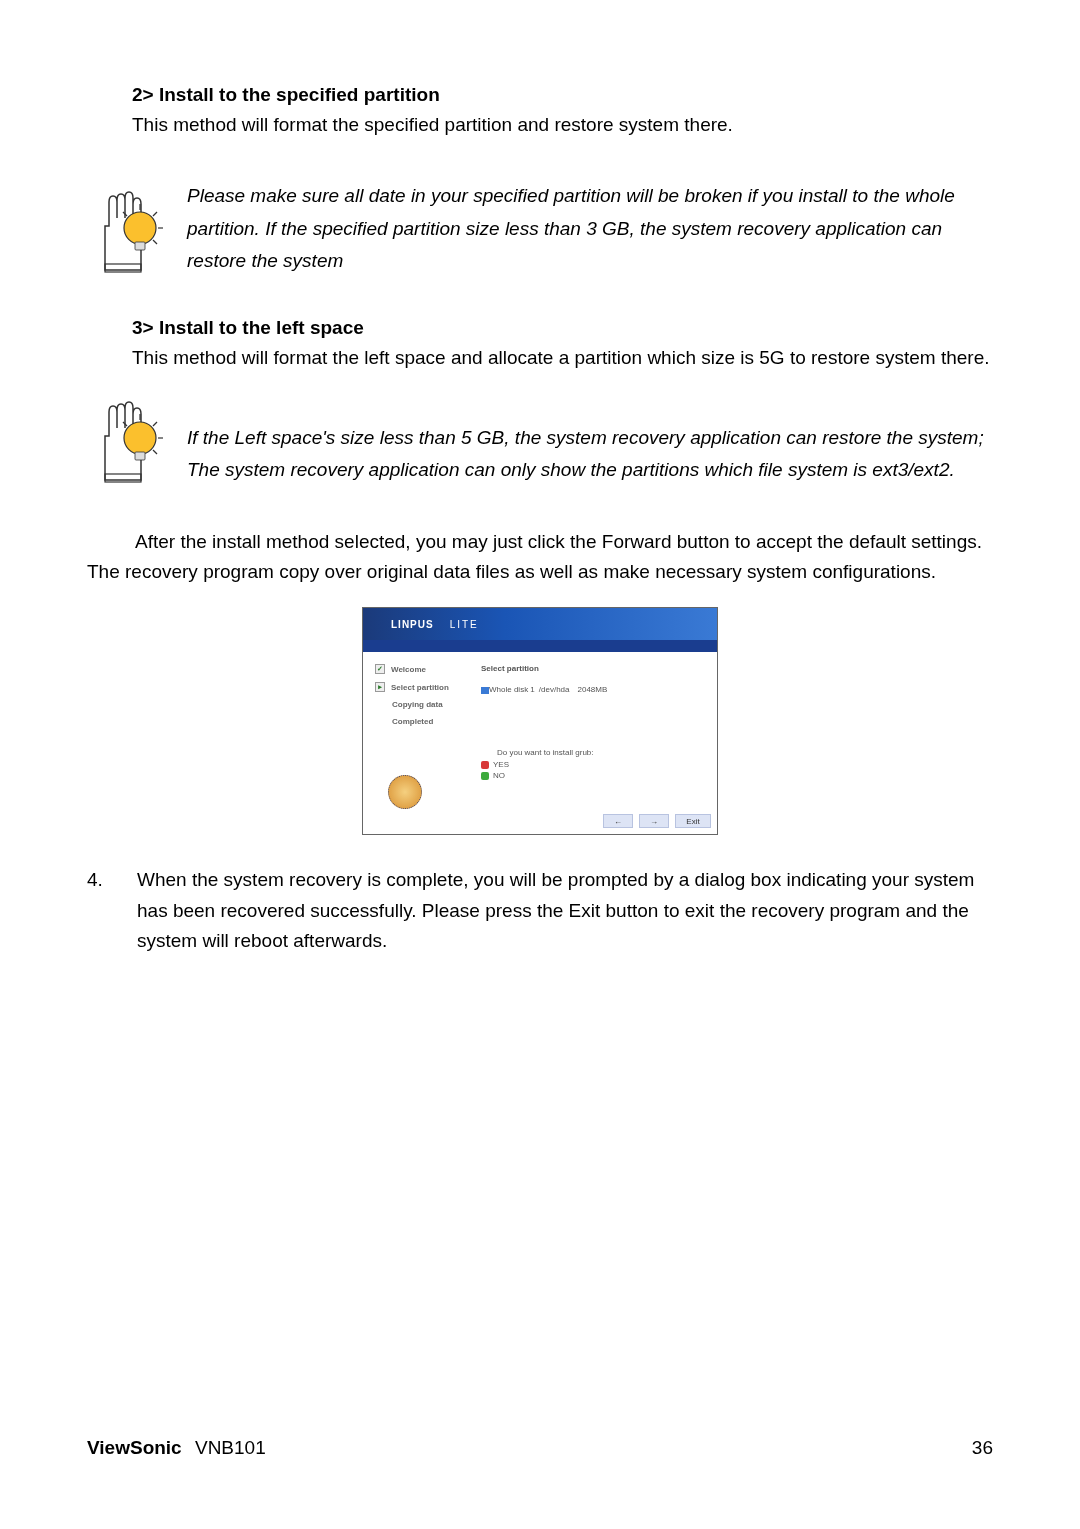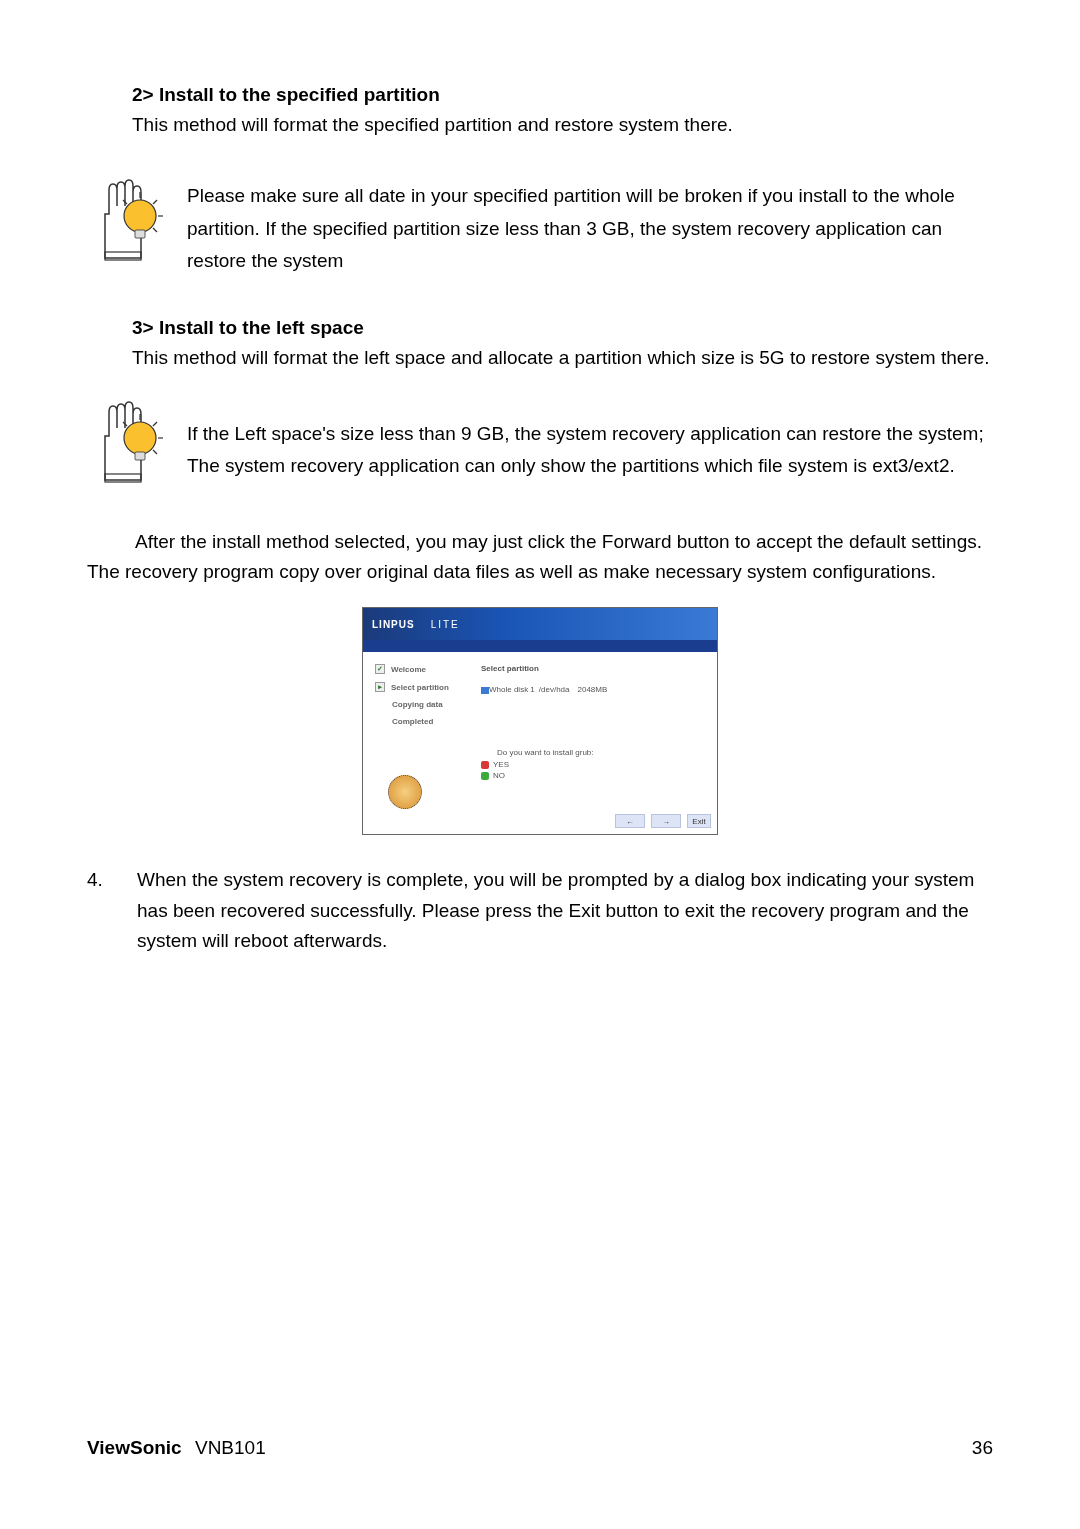--- a/index.html
+++ b/index.html
@@ -30,23 +30,24 @@
     margin-top: 40px;
   }
   .body-text {
     font-size: 19px;
     line-height: 1.6;
     margin-left: 45px;
     margin-bottom: 10px;
   }
   .callout {
     display: flex;
-    align-items: center;
+    align-items: flex-end;
     margin-top: 18px;
     margin-bottom: 10px;
+    font-style: italic;
   }
   .callout .icon-wrap {
     flex-shrink: 0;
     width: 90px;
     height: 95px;
     margin-right: 10px;
     position: relative;
   }
   .callout-text {
     font-size: 19px;
@@ -76,21 +77,21 @@
     position: relative;
     font-size: 8px;
     border: 1px solid #666;
   }
   .ss-header {
     height: 32px;
     background: linear-gradient(90deg, #1b3a7a 0%, #1a55b5 40%, #3a7ad5 100%);
     color: #fff;
     display: flex;
     align-items: center;
-    padding-left: 9px;
+    padding-left: 28px;
     font-size: 10px;
     letter-spacing: 1px;
   }
   .ss-header .brand { font-weight: bold; }
   .ss-header .lite { font-weight: normal; margin-left: 16px; letter-spacing: 2px;}
   .ss-body {
     position: absolute;
     top: 44px;
     left: 0;
     right: 0;
@@ -163,21 +164,21 @@
     width: 30px;
     height: 14px;
     background: #dde4f5;
     border: 1px solid #b8c3e0;
     font-size: 8px;
     display: flex;
     align-items: center;
     justify-content: center;
     color: #333;
   }
-  .ss-btn.wide { width: 24px; }
+  .ss-btn.wide { width: 36px; }
 
   .numbered-item {
     display: flex;
     font-size: 19px;
     line-height: 1.6;
     margin-top: 15px;
   }
   .numbered-item .num {
     width: 50px;
     flex-shrink: 0;
@@ -233,21 +234,21 @@
         <rect x="18" y="82" width="36" height="8" fill="none" stroke="#333" stroke-width="1.2"></rect>
         <circle cx="53" cy="46" r="16" fill="#FBC02D" stroke="#333" stroke-width="1.2"></circle>
         <line x1="53" y1="22" x2="53" y2="28" stroke="#333" stroke-width="1.2"></line>
         <line x1="70" y1="30" x2="66" y2="34" stroke="#333" stroke-width="1.2"></line>
         <line x1="76" y1="46" x2="71" y2="46" stroke="#333" stroke-width="1.2"></line>
         <line x1="70" y1="62" x2="66" y2="58" stroke="#333" stroke-width="1.2"></line>
         <line x1="36" y1="30" x2="40" y2="34" stroke="#333" stroke-width="1.2"></line>
         <rect x="48" y="60" width="10" height="8" rx="1" fill="#ddd" stroke="#333" stroke-width="0.8"></rect>
       </svg>
     </div>
-    <div class="callout-text">If the Left space's size less than 9 GB, the system recovery application can restore the system; The system recovery application can only show the partitions which file system is ext3/ext2.</div>
+    <div class="callout-text">If the Left space's size less than 5 GB, the system recovery application can restore the system; The system recovery application can only show the partitions which file system is ext3/ext2.</div>
   </div>
 
   <div class="after-text">
     <span class="first-line"></span><span>After the install method selected, you may just click the Forward button to accept the default settings. The recovery program copy over original data files as well as make necessary system configurations.</span>
   </div>
 
   <div class="screenshot">
     <div class="ss-header">
       <span class="brand">LINPUS</span>
       <span class="lite">LITE</span>

